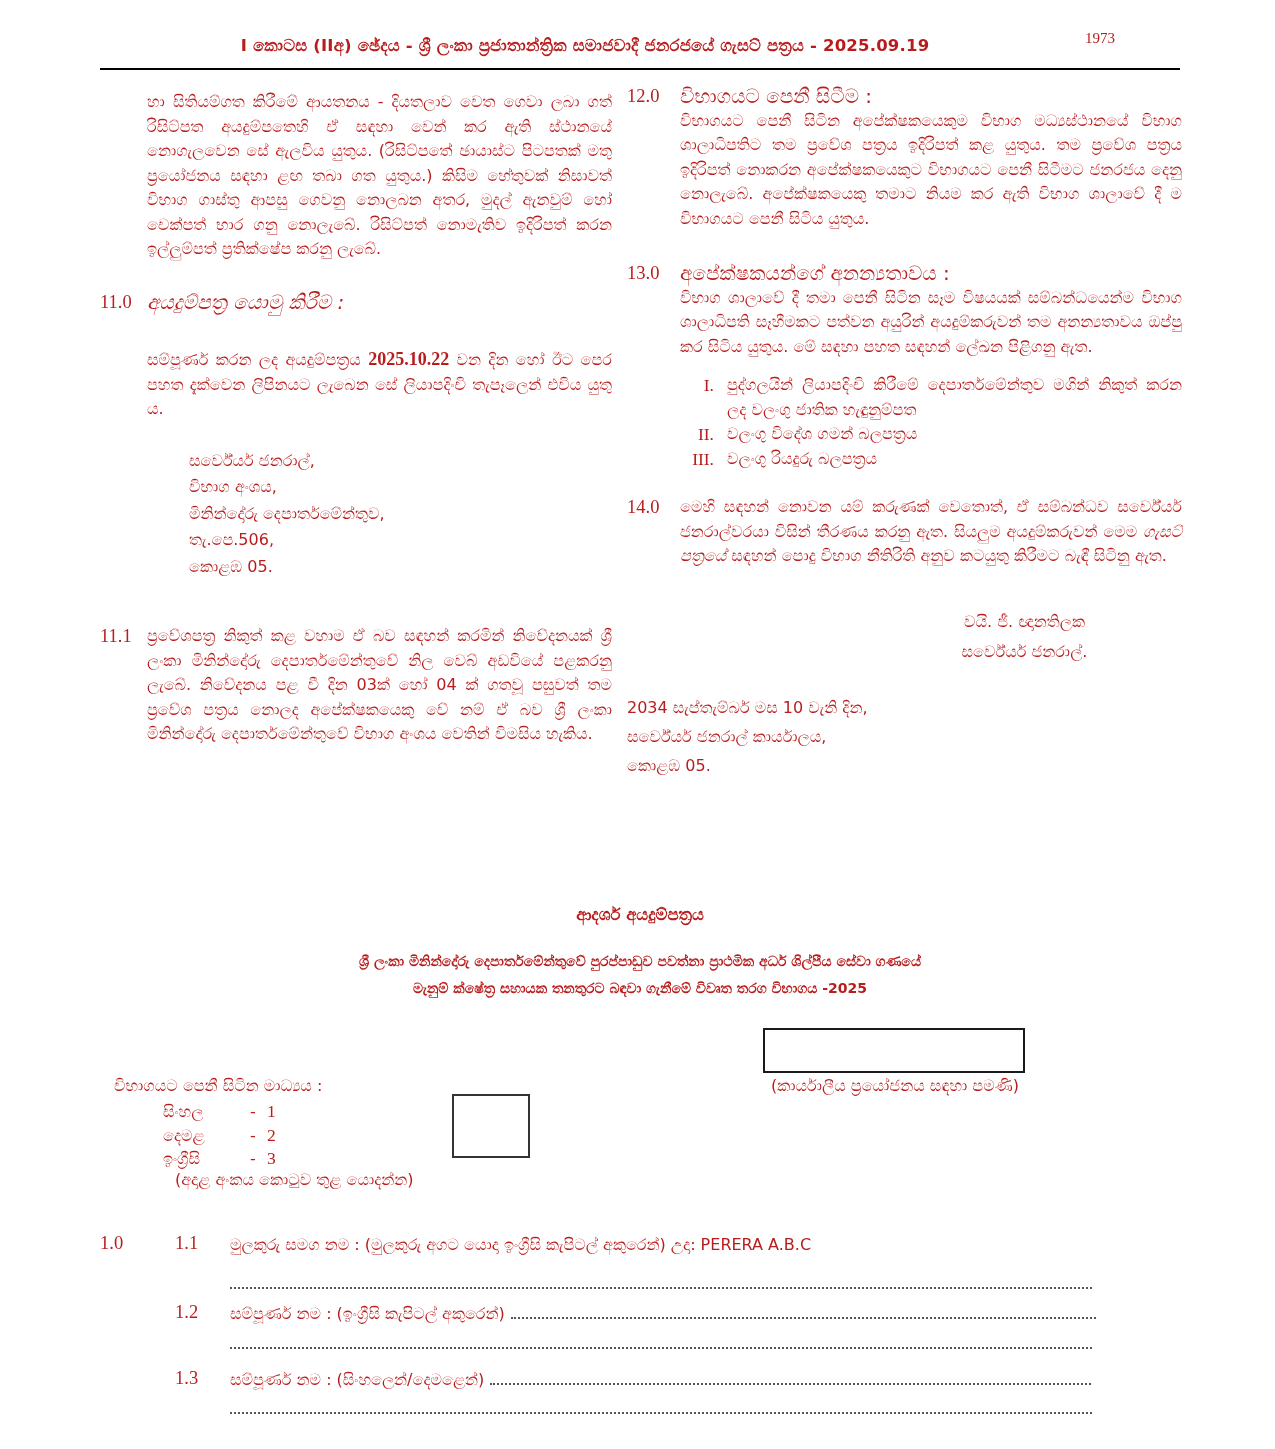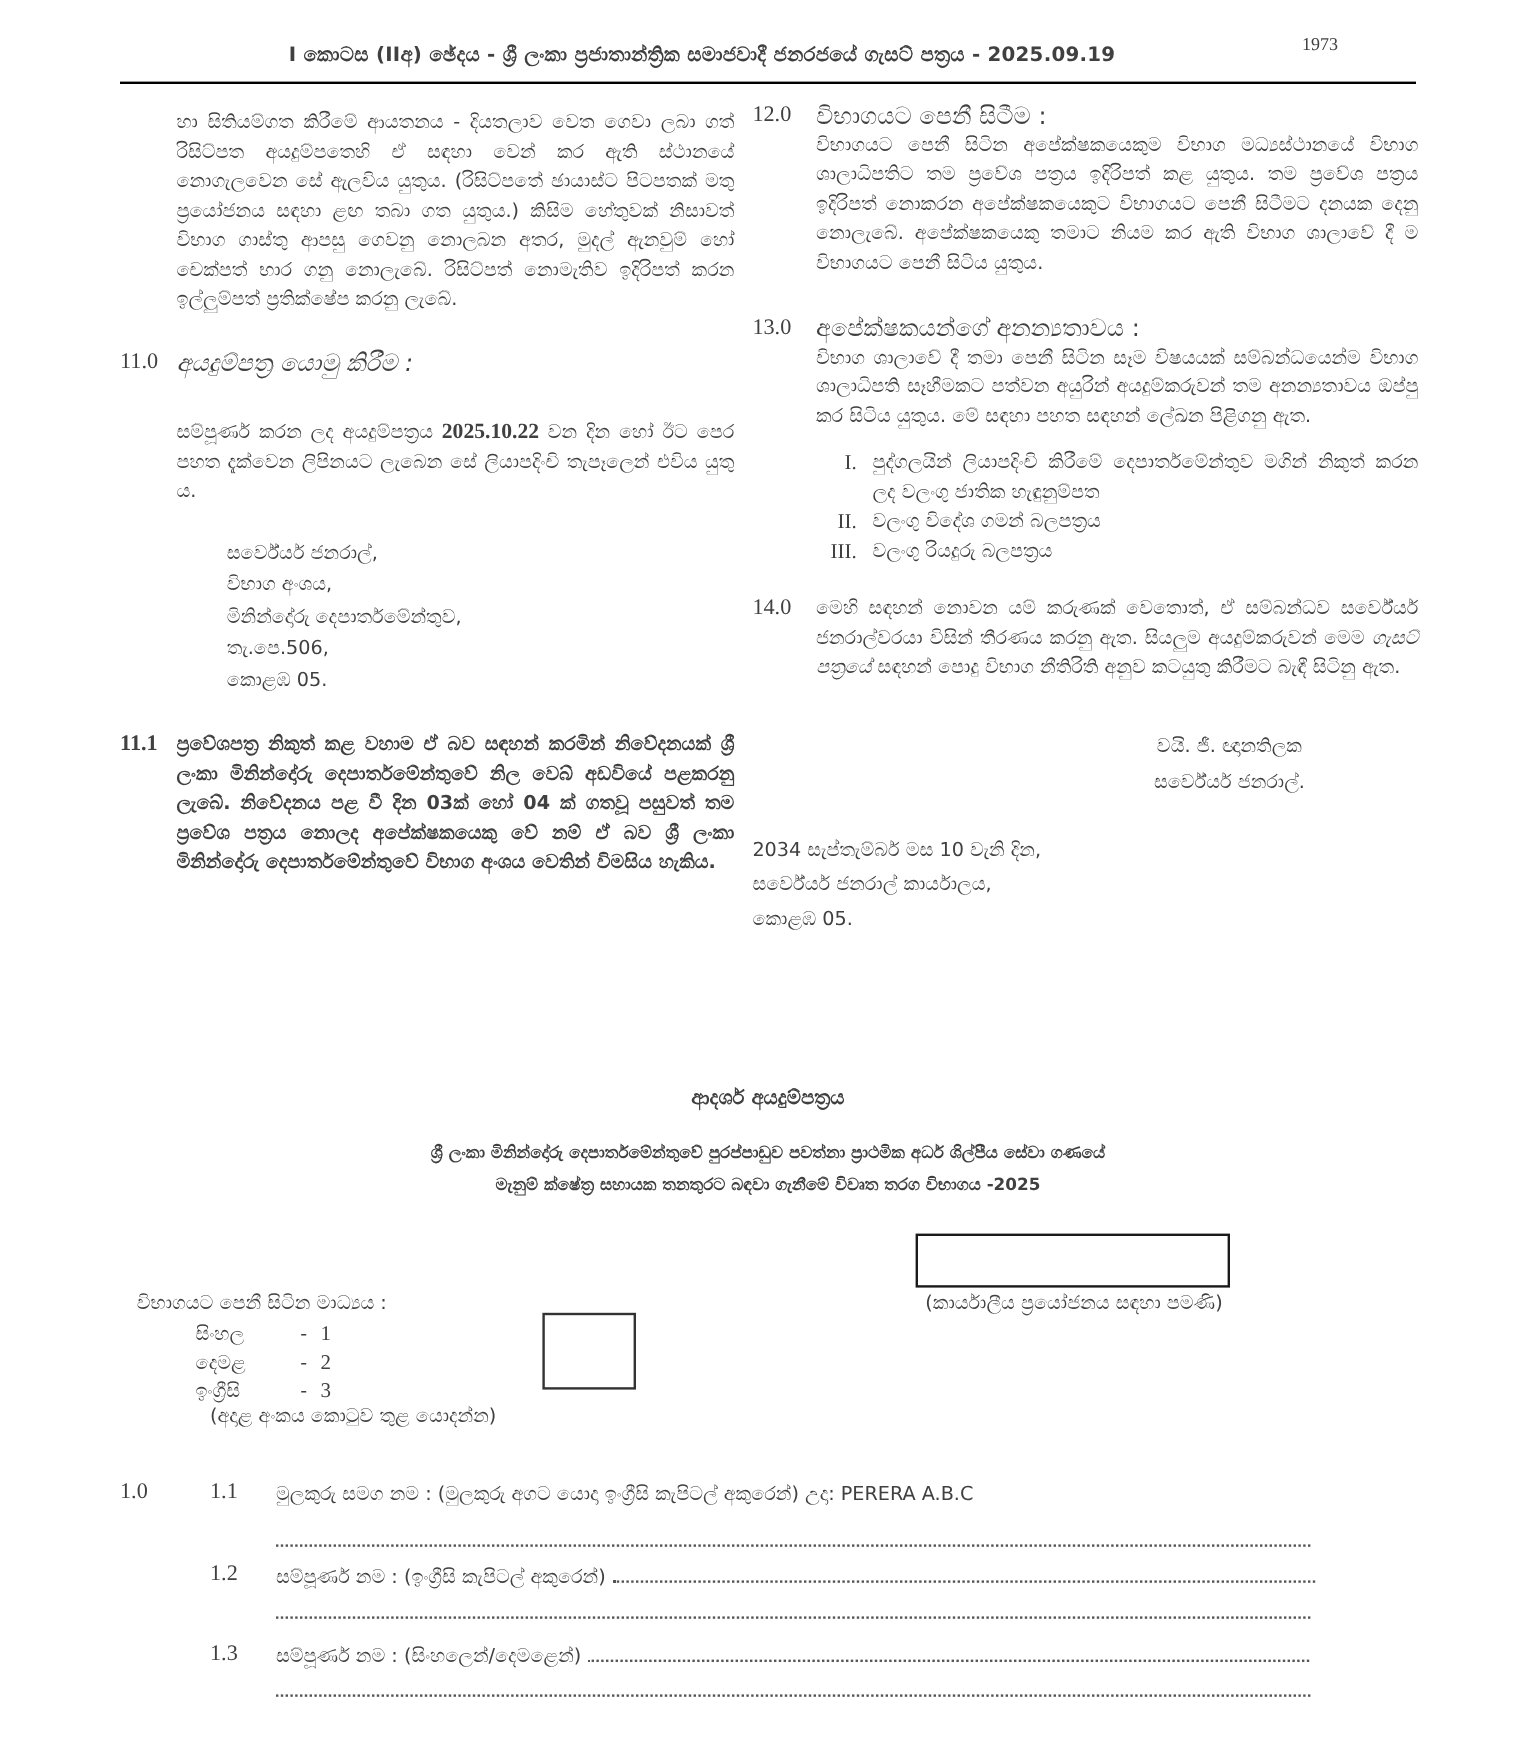--- a/index.html
+++ b/index.html
@@ -1,18 +1,18 @@
 <!DOCTYPE html>
 <html><head>
 <meta charset="utf-8">
 <style>
   html,body{margin:0;padding:0;background:#ffffff;}
   .page{
     position:relative;width:1275px;height:1449px;background:#fff;
-    font-family:"DejaVu Sans",sans-serif;color:#404040;overflow:hidden;
+    font-family:"DejaVu Sans",sans-serif;color:#b91c1c;overflow:hidden;
   }
   .serif{font-family:"Liberation Serif",serif;}
   
   .hdr-title{position:absolute;top:36px;left:100px;width:970px;text-align:center;
     font-weight:bold;font-size:16.5px;letter-spacing:.2px;}
   .hdr-page{position:absolute;top:30px;left:1085px;font-size:15px;}
   .hdr-rule{position:absolute;top:68px;left:100px;width:1080px;height:2px;background:#000;}
   
   .col{position:absolute;font-size:16px;line-height:24.5px;}
   .col-left{top:86px;left:100px;width:512px;}
@@ -78,32 +78,32 @@
         <div class="addr">
           <div>සර්වේයර් ජනරාල්,</div>
           <div>විභාග අංශය,</div>
           <div>මිනින්දෝරු දෙපාර්තමේන්තුව,</div>
           <div>තැ.පෙ.506,</div>
           <div>කොළඹ 05.</div>
         </div>
       </div>
     </div>
 
-    <div class="sec" style="margin-top:28px;font-weight:bold;">
+    <div class="sec" style="margin-top:44px;">
       <div class="sec-num">11.1</div>
       <div class="sec-body jst">ප්‍රවේශපත්‍ර නිකුත් කළ වහාම ඒ බව සඳහන් කරමින් නිවේදනයක් ශ්‍රී ලංකා මිනින්දෝරු දෙපාර්තමේන්තුවේ නිල  වෙබ් අඩවියේ පළකරනු ලැබේ. නිවේදනය පළ වී දින 03ක් හෝ 04 ක්  ගතවූ පසුවත්  තම ප්‍රවේශ පත්‍රය නොලද අපේක්ෂකයෙකු වේ නම් ඒ බව ශ්‍රී ලංකා මිනින්දෝරු දෙපාර්තමේන්තුවේ විභාග අංශය වෙතින් විමසිය හැකිය.</div>
     </div>
   </div>
 
   <div class="col col-right">
     <div class="sec">
       <div class="sec-num">12.0</div>
       <div class="sec-body">
         <div class="sec-head">විභාගයට පෙනී සිටීම :</div>
-        <p class="jst" style="margin:0;">විභාගයට පෙනී සිටින අපේක්ෂකයෙකුම විභාග මධ්‍යස්ථානයේ විභාග ශාලාධිපතිට තම ප්‍රවේශ පත්‍රය ඉදිරිපත් කළ යුතුය. තම ප්‍රවේශ පත්‍රය ඉදිරිපත් නොකරන අපේක්ෂකයෙකුට විභාගයට පෙනී සිටීමට දනයක දෙනු නොලැබේ. අපේක්ෂකයෙකු තමාට නියම කර ඇති විභාග ශාලාවේ දී ම විභාගයට පෙනී සිටිය යුතුය.</p>
+        <p class="jst" style="margin:0;">විභාගයට පෙනී සිටින අපේක්ෂකයෙකුම විභාග මධ්‍යස්ථානයේ විභාග ශාලාධිපතිට තම ප්‍රවේශ පත්‍රය ඉදිරිපත් කළ යුතුය. තම ප්‍රවේශ පත්‍රය ඉදිරිපත් නොකරන අපේක්ෂකයෙකුට විභාගයට පෙනී සිටීමට ජනරජය දෙනු නොලැබේ. අපේක්ෂකයෙකු තමාට නියම කර ඇති විභාග ශාලාවේ දී ම විභාගයට පෙනී සිටිය යුතුය.</p>
       </div>
     </div>
 
     <div class="sec" style="margin-top:30px;">
       <div class="sec-num">13.0</div>
       <div class="sec-body">
         <div class="sec-head">අපේක්ෂකයන්ගේ අනන්‍යතාවය :</div>
         <p class="jst" style="margin:0;">විභාග ශාලාවේ දී තමා පෙනී සිටින සෑම විෂයයක් සම්බන්ධයෙන්ම විභාග ශාලාධිපති සෑහීමකට පත්වන අයුරින් අයදුම්කරුවන් තම අනන්‍යතාවය ඔප්පු කර සිටිය යුතුය. මේ සඳහා පහත සඳහන් ලේඛන පිළිගනු ඇත.</p>
       </div>
     </div>

